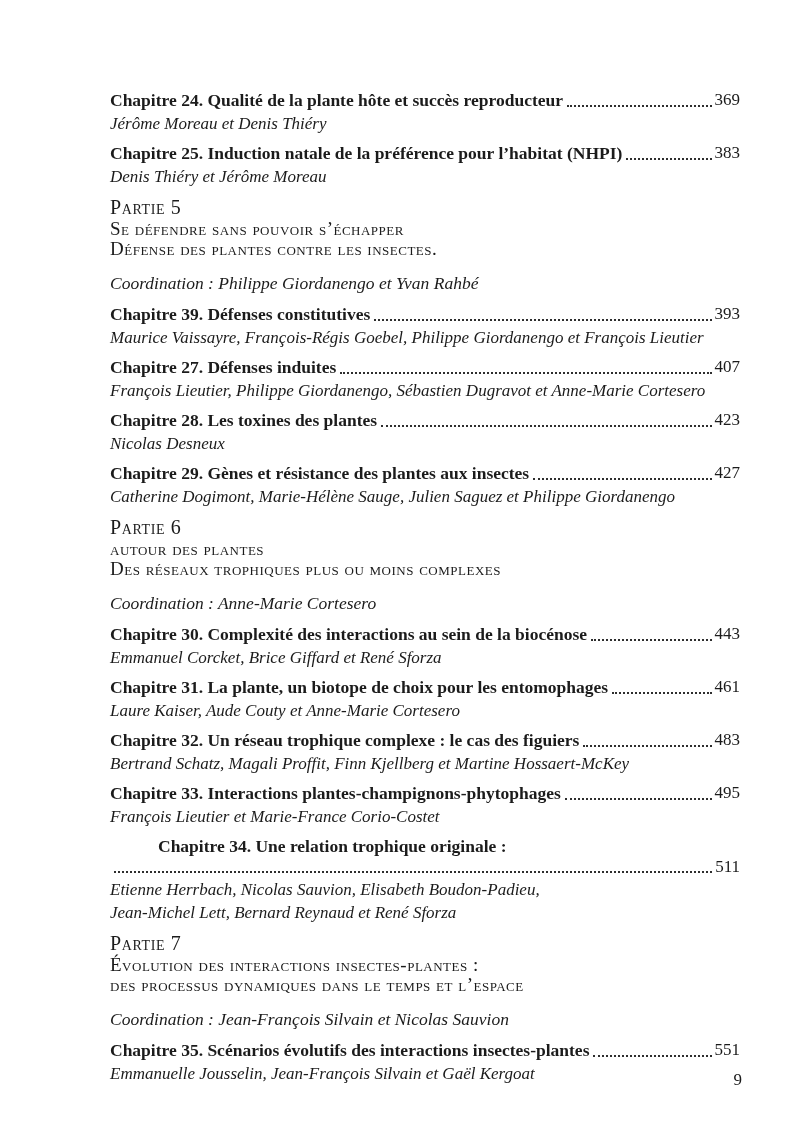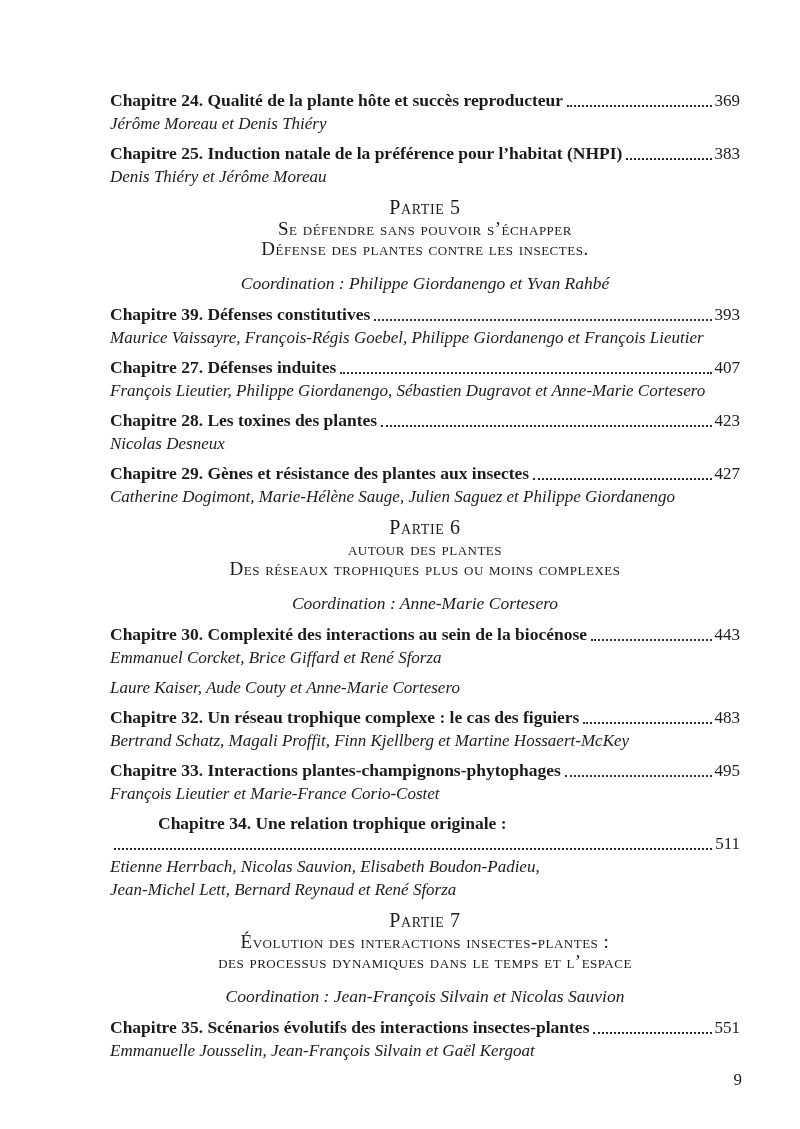--- a/index.html
+++ b/index.html
@@ -26,21 +26,21 @@
     margin-bottom: 9px;
   }
   .chapter-title-line {
     font-weight: 700;
     font-size: 17.5px;
     line-height: 21px;
     margin-left: 48px;
   }
   .chapter-row {
     display: flex;
-    align-items: center;
+    align-items: flex-start;
   }
   .chapter-title-text {
     font-weight: 700;
     font-size: 17.5px;
     line-height: 21px;
     white-space: nowrap;
   }
   .dot-leader {
     flex: 1 1 auto;
     min-width: 16px;
@@ -53,21 +53,21 @@
     font-weight: 400;
   }
   .author-line {
     font-style: italic;
     font-size: 17px;
     line-height: 21px;
     margin-top: 2px;
   }
   
   .part-heading {
-    text-align: center;
+    text-align: left;
     margin: 9px 0 10px 0;
   }
   .part-label {
     font-variant: small-caps;
     font-size: 20px;
     line-height: 23px;
     letter-spacing: 0.6px;
   }
   .part-title-line {
     font-variant: small-caps;
@@ -155,20 +155,25 @@
     </section>
     <article class="chapter-entry">
       <div class="chapter-row">
         <span class="chapter-title-text">Chapitre 30. Complexité des interactions au sein de la biocénose</span>
         <span class="dot-leader"></span>
         <span class="chapter-page">443</span>
       </div>
       <div class="author-line">Emmanuel Corcket, Brice Giffard et René Sforza</div>
     </article>
     <article class="chapter-entry">
+      <div class="chapter-row">
+        <span class="chapter-title-text">Chapitre 31. La plante, un biotope de choix pour les entomophages</span>
+        <span class="dot-leader"></span>
+        <span class="chapter-page">461</span>
+      </div>
       <div class="author-line">Laure Kaiser, Aude Couty et Anne-Marie Cortesero</div>
     </article>
     <article class="chapter-entry">
       <div class="chapter-row">
         <span class="chapter-title-text">Chapitre 32. Un réseau trophique complexe : le cas des figuiers</span>
         <span class="dot-leader"></span>
         <span class="chapter-page">483</span>
       </div>
       <div class="author-line">Bertrand Schatz, Magali Proffit, Finn Kjellberg et Martine Hossaert-McKey</div>
     </article>

